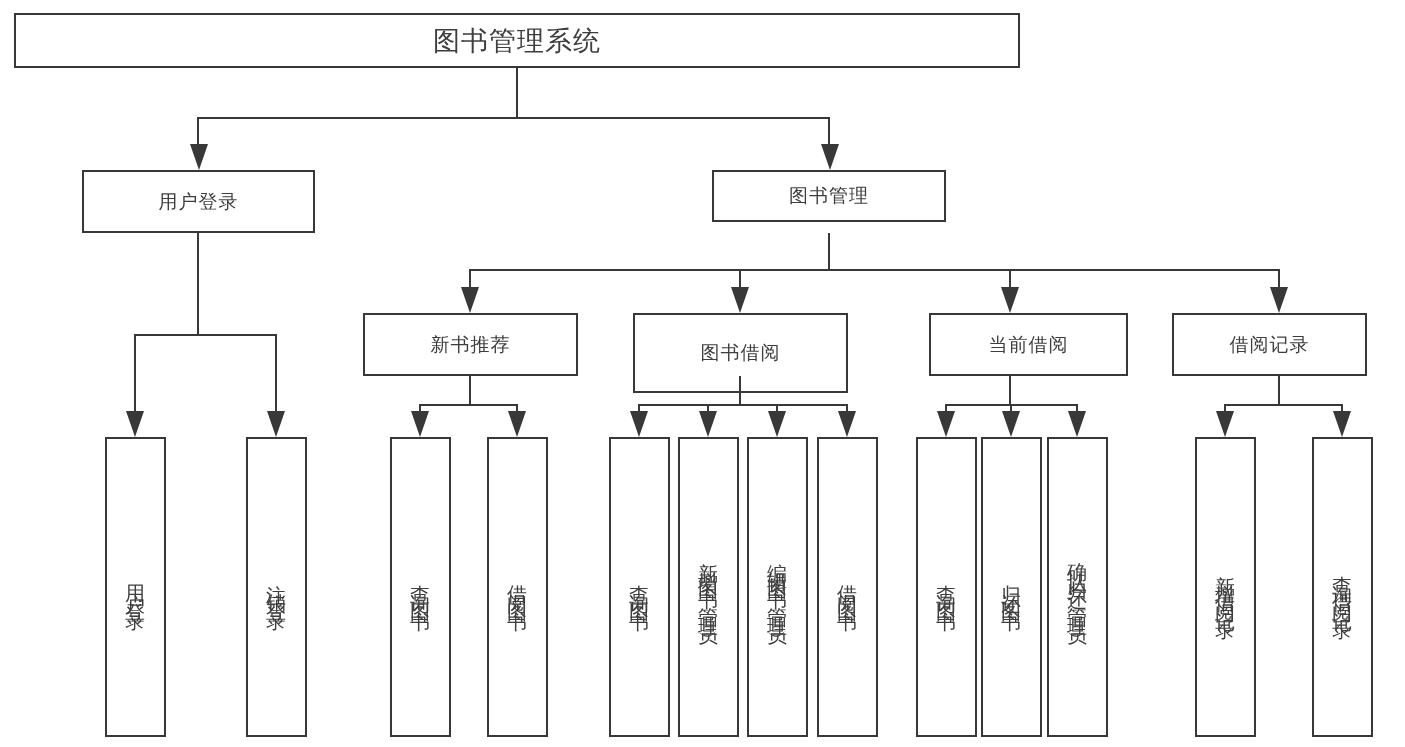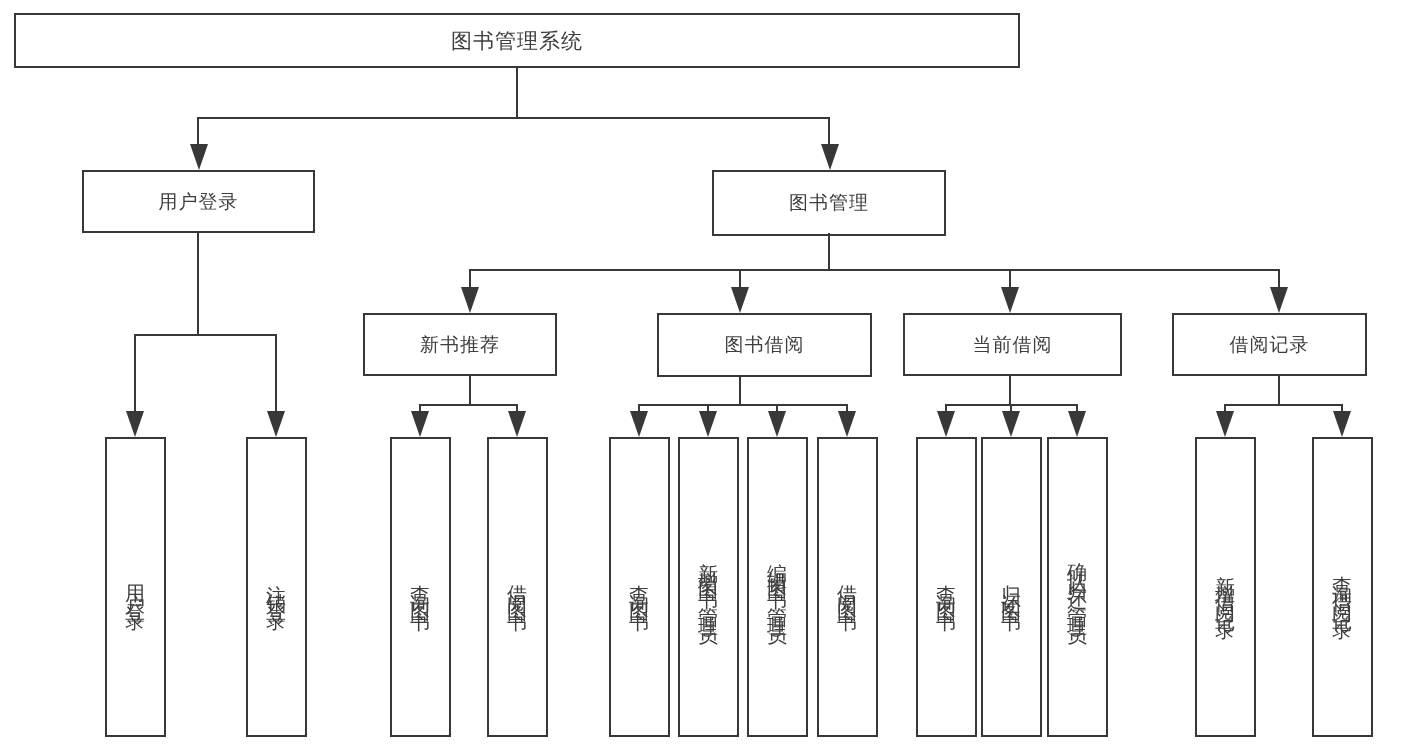--- a/index.html
+++ b/index.html
@@ -20,21 +20,21 @@
   }
   .box {
     position: absolute;
     box-sizing: border-box;
     border: 2px solid var(--line);
     background: #fff;
     display: flex;
     align-items: center;
     justify-content: center;
   }
-  .root-box { font-size: 21px; letter-spacing: 1px; align-items: center; }
+  .root-box { font-size: 27px; letter-spacing: 1px; align-items: center; }
   .h-box { font-size: 19px; letter-spacing: 1px; }
   .leaf {
     font-size: 20px;
     top: 437px; width: 61px; height: 300px;
   }
   .leaf .v-text {
     writing-mode: vertical-rl;
     text-orientation: mixed;
     line-height: 1;
     letter-spacing: 9px;
@@ -63,33 +63,33 @@
 <div id="canvas">
 
   <div class="box root-box" style="left:14px;top:13px;width:1006px;height:55px">
     <span>图书管理系统</span>
   </div>
 
   <div class="box h-box" style="left:82px;top:170px;width:233px;height:63px">
     <span>用户登录</span>
   </div>
 
-  <div class="box h-box" style="left:712px;top:170px;width:234px;height:66px">
+  <div class="box h-box" style="left:712px;top:170px;width:234px;height:52px">
     <span>图书管理</span>
   </div>
 
-  <div class="box h-box" style="left:363px;top:313px;width:194px;height:63px">
+  <div class="box h-box" style="left:363px;top:313px;width:215px;height:63px">
     <span>新书推荐</span>
   </div>
 
-  <div class="box h-box" style="left:657px;top:313px;width:215px;height:64px">
+  <div class="box h-box" style="left:633px;top:313px;width:215px;height:80px">
     <span>图书借阅</span>
   </div>
 
-  <div class="box h-box" style="left:903px;top:313px;width:219px;height:63px">
+  <div class="box h-box" style="left:929px;top:313px;width:199px;height:63px">
     <span>当前借阅</span>
   </div>
 
   <div class="box h-box" style="left:1172px;top:313px;width:195px;height:63px">
     <span>借阅记录</span>
   </div>
 
   <div class="box leaf" style="left:105px">
     <span class="v-text">用户登录</span>
   </div>

